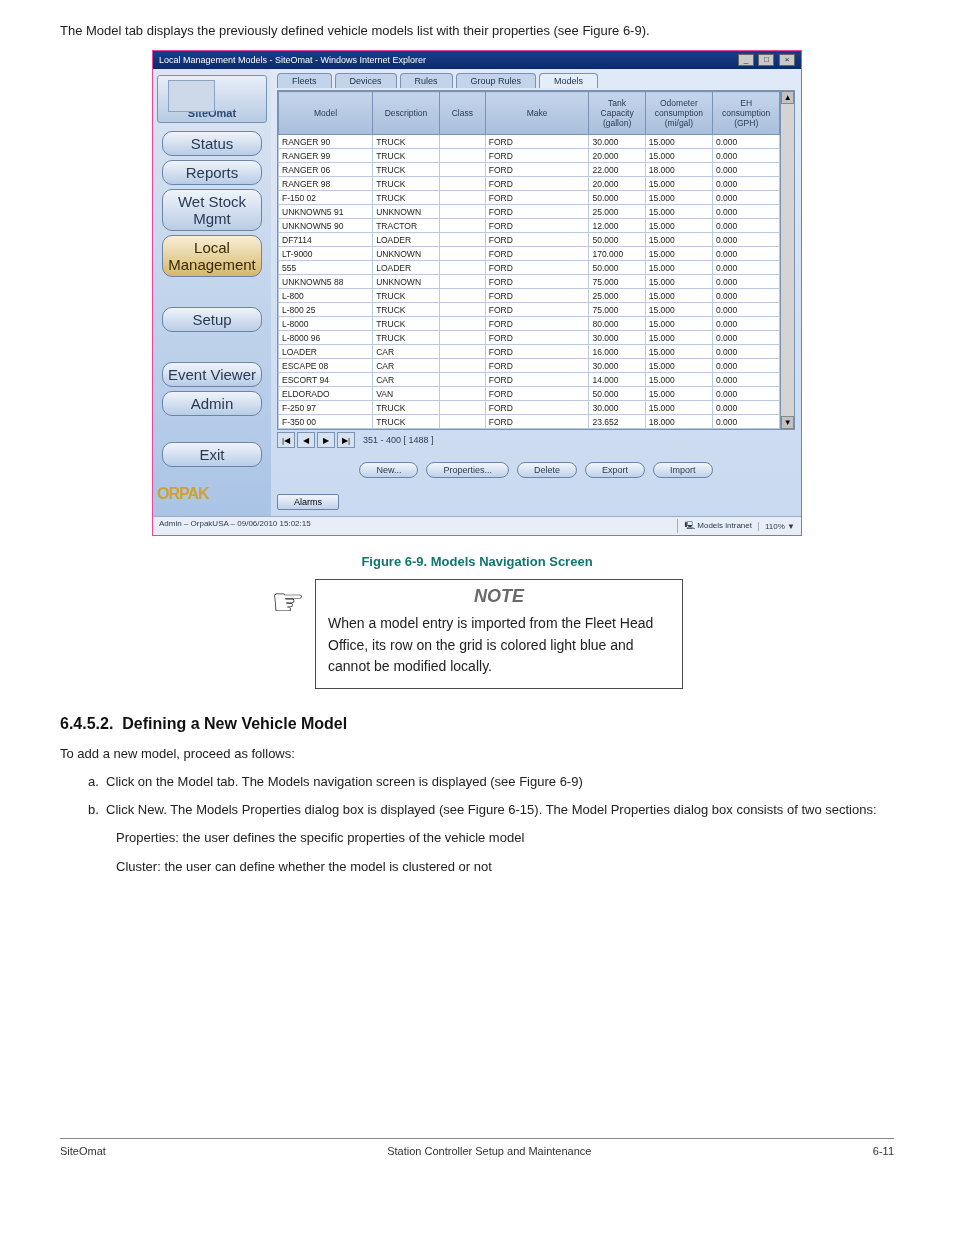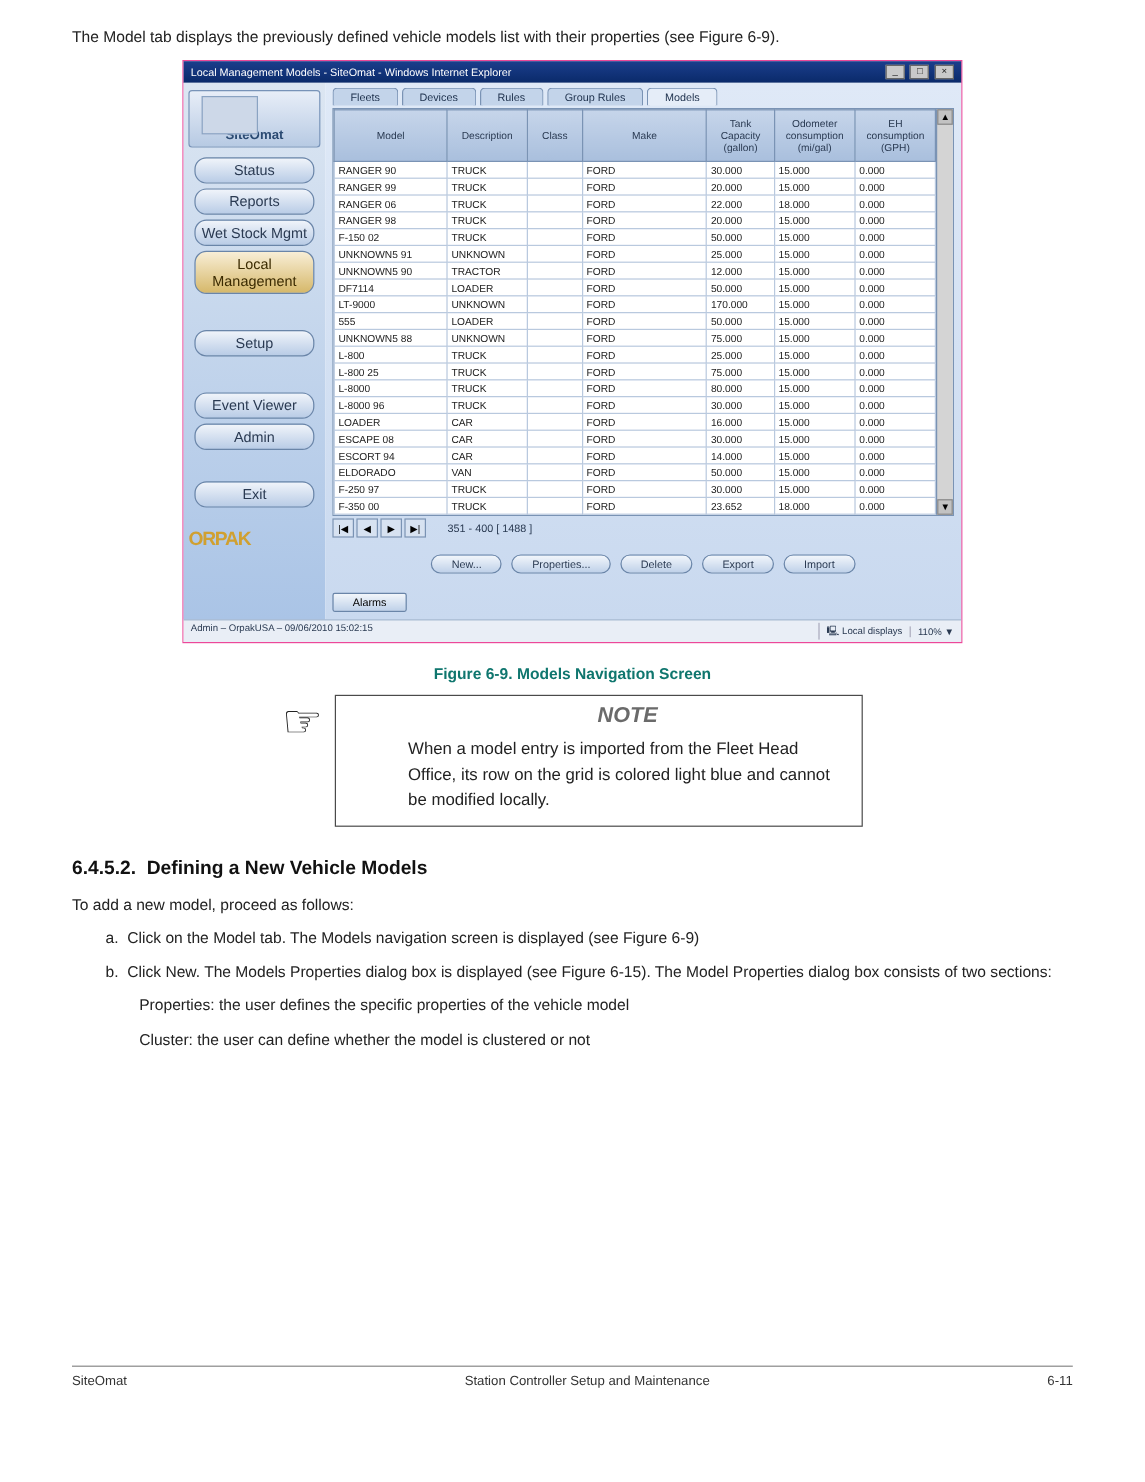--- a/index.html
+++ b/index.html
@@ -8,53 +8,53 @@
   .para { font-size: 13px; line-height: 1.7; color: #222; margin-bottom: 6px; }
 
   
   .app { width: 650px; margin: 8px auto 18px; border: 1px solid #ec4899; background: #fff; font-size: 9px; }
   .title-bar { background: linear-gradient(#1b3e8c,#0a2a6a); color: #fff; padding: 3px 6px; display: flex; justify-content: space-between; align-items: center; }
   .title-bar .win-btns span { display:inline-block; width:16px; height:12px; margin-left:2px; background:#c9c9c9; border:1px solid #666; font-size:8px; line-height:10px; text-align:center; color:#222;}
   .app-body { display:flex; }
   .sidebar { width:118px; background: linear-gradient(#dce6f2,#aac4e6); padding:6px 4px; }
   .logo { height:48px; background: linear-gradient(#e8eef8,#b7cae3); border:1px solid #7893b8; display:flex; align-items:flex-end; justify-content:center; color:#2a4a72; font-weight:bold; font-size:11px; padding:3px; margin-bottom:8px; border-radius:3px; position:relative; }
   .logo::before { content:""; position:absolute; top:4px; left:10px; width:45px; height:30px; background:#cdd8e8; border:1px solid #8aa3c2; }
-  .nav .btn { display:block; margin:4px auto; width:100px; padding:3px 0; text-align:center; background:linear-gradient(#f0f4fa,#b9cce6); border:1px solid #6a85a8; border-radius:10px; color:#2a3a52; font-size:12px; cursor:pointer; }
+  .nav .btn { display:block; margin:4px auto; width:100px; padding:3px 0; text-align:center; background:linear-gradient(#f0f4fa,#b9cce6); border:1px solid #6a85a8; border-radius:10px; color:#2a3a52; font-size:15px; cursor:pointer; }
   .nav .btn.active { background:linear-gradient(#f8eed6,#d6b86a); color:#3a2a00; }
   .brand-bottom { margin-top:18px; font-family: Arial Black, sans-serif; color:#d0a030; font-size:16px; font-weight:bold; letter-spacing:-1px; }
   .content { flex:1; background: linear-gradient(#dfe9f7,#c9d9ef); padding:4px 6px 6px; }
   .tabs { display:flex; gap:3px; margin-bottom:2px; }
   .tab { background:#c3d4ea; border:1px solid #7a93b4; border-bottom:none; border-radius:4px 4px 0 0; padding:2px 14px; font-size:9px; color:#1b2e4a; cursor:pointer; }
   .tab.active { background:#e5edf8; }
   .grid { background:#e5edf8; border:1px solid #7a93b4; }
   table { width:100%; border-collapse:collapse; font-size:8.5px; }
   thead th { background:linear-gradient(#c6d5ea,#a9bfdd); border:1px solid #7a93b4; padding:6px 3px; color:#2a3a52; font-weight:normal; text-align:center; }
   tbody td { border:1px solid #b9c9de; padding:1.5px 3px; background:#fff; color:#222; white-space:nowrap; }
   .grid-wrap { display:flex; }
   .scroll { width:14px; background:#d4d4d4; border-left:1px solid #7a93b4; display:flex; flex-direction:column; justify-content:space-between;}
   .scroll span { display:block; height:13px; background:#c2c2c2; border:1px solid #888; font-size:8px; text-align:center; line-height:11px;}
   .pager { display:flex; align-items:center; gap:2px; margin-top:2px; }
   .pager .pgbtn { width:18px; height:16px; background:#d7e2f1; border:1px solid #7a93b4; display:flex; align-items:center; justify-content:center; font-size:8px; cursor:pointer;}
-  .pager .info { margin-left:16px; font-size:9px; color:#2a3a52; }
+  .pager .info { margin-left:6px; font-size:9px; color:#2a3a52; }
   .action-row { text-align:center; margin:14px 0 16px; }
   .action-row .abtn { display:inline-block; background:linear-gradient(#f2f6fb,#bfd1e9); border:1px solid #6a85a8; border-radius:10px; padding:2px 16px; margin:0 4px; font-size:9px; color:#2a3a52; cursor:pointer;}
   .alarms { margin-top:6px; }
   .alarms .abtn { display:inline-block; background:linear-gradient(#f2f6fb,#bfd1e9); border:1px solid #6a85a8; border-radius:2px; padding:2px 16px; font-size:9px; }
   .status-bar { border-top:1px solid #9aaecb; background:#e9eef6; font-size:8px; color:#2a3a52; padding:2px 6px; display:flex; justify-content:space-between; }
   .status-bar .right { display:flex; gap:6px; align-items:center; }
   .status-bar .zone { border-left:1px solid #aab; padding-left:6px; }
   .status-bar .zone.w { width:120px; }
 
   
   .caption { text-align:center; font-weight:bold; font-size:13px; margin:18px 0 10px; color:#0f766e; }
 
   
   .note-row { display:flex; justify-content:center; gap:10px; margin-bottom:26px; }
   .note-icon { font-size:38px; line-height:1; color:#222; padding-top:4px; }
-  .note-box { width:440px; border:1.5px solid #4a4a4a;padding-left:48px; }
+  .note-box { width:368px; border:1.5px solid #4a4a4a; }
   .note-head { text-align:center; font-style:italic; font-weight:bold; font-size:18px; color:#6a6a6a; padding:6px 0 2px; }
   .note-body { padding:4px 12px 10px; font-size:14px; color:#222; line-height:1.55; }
 
   
   .h3 { font-weight:bold; font-size:16px; margin:14px 0 10px; color:#111; }
 
   
   .footer { border-top:1px solid #888; margin-top:260px; padding-top:6px; display:flex; justify-content:space-between; font-size:11px; color:#333; }
   .footer .mid { text-align:center; flex:1; }
 </style>
@@ -319,38 +319,38 @@
           <span class="info">351 - 400  [ 1488 ]</span>
         </div>
         <div class="action-row" id="actions"><span class="abtn">New...</span><span class="abtn">Properties...</span><span class="abtn">Delete</span><span class="abtn">Export</span><span class="abtn">Import</span></div>
         <div class="alarms"><span class="abtn">Alarms</span></div>
       </div>
     </div>
     <div class="status-bar">
       <span>Admin – OrpakUSA – 09/06/2010  15:02:15</span>
       <span class="right">
         <span class="zone w"></span>
-        <span class="zone">🖳 <span>Local displays</span></span>
+        <span class="zone">🖳 <span>Models intranet</span></span>
         <span class="zone">110%  ▼</span>
       </span>
     </div>
   </div>
 
   <div class="caption">Figure 6-9. Models Navigation Screen</div>
 
   <div class="note-row">
     <div class="note-icon">☞</div>
     <div class="note-box">
       <div class="note-head">NOTE</div>
       <div class="note-body">When a model entry is imported from the Fleet Head Office, its row on the grid is colored light blue and cannot be modified locally.</div>
     </div>
   </div>
 
   <div class="h3">
-    <span>6.4.5.2.</span>&nbsp;&nbsp;<span>Defining a New Vehicle Models</span>
+    <span>6.4.5.2.</span>&nbsp;&nbsp;<span>Defining a New Vehicle Model</span>
   </div>
   <p class="para">To add a new model, proceed as follows:</p>
   <p class="para" style="padding-left:28px;">
     <span>a.</span>&nbsp;&nbsp;<span>Click on the Model tab. The Models navigation screen is displayed (see Figure 6-9)</span>
   </p>
   <p class="para" style="padding-left:28px;">
     <span>b.</span>&nbsp;&nbsp;<span>Click New. The Models Properties dialog box is displayed (see Figure 6-15). The Model Properties dialog box consists of two sections:</span>
   </p>
   <p class="para" style="padding-left:56px;">Properties: the user defines the specific properties of the vehicle model</p>
   <p class="para" style="padding-left:56px;">Cluster: the user can define whether the model is clustered or not</p>

